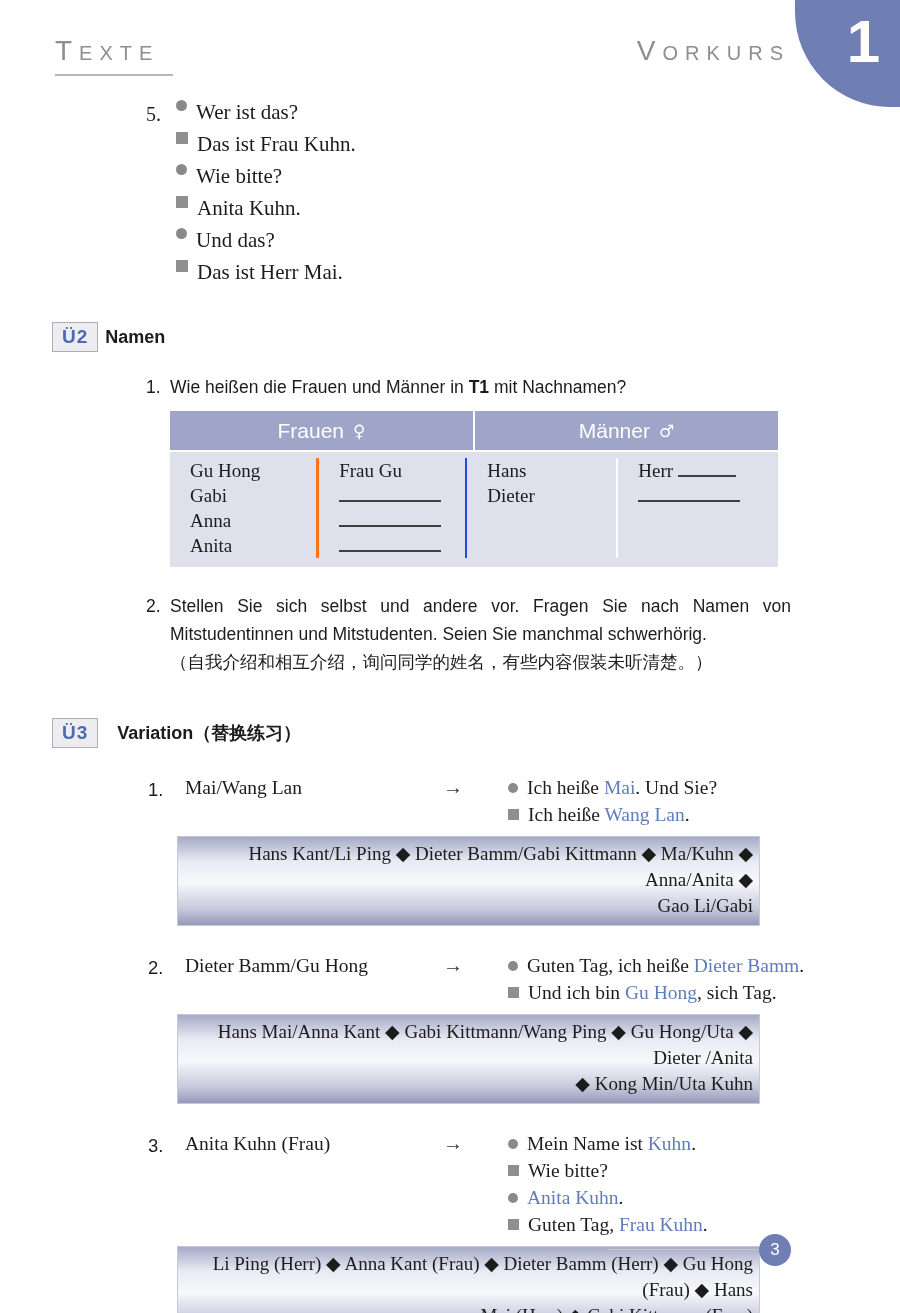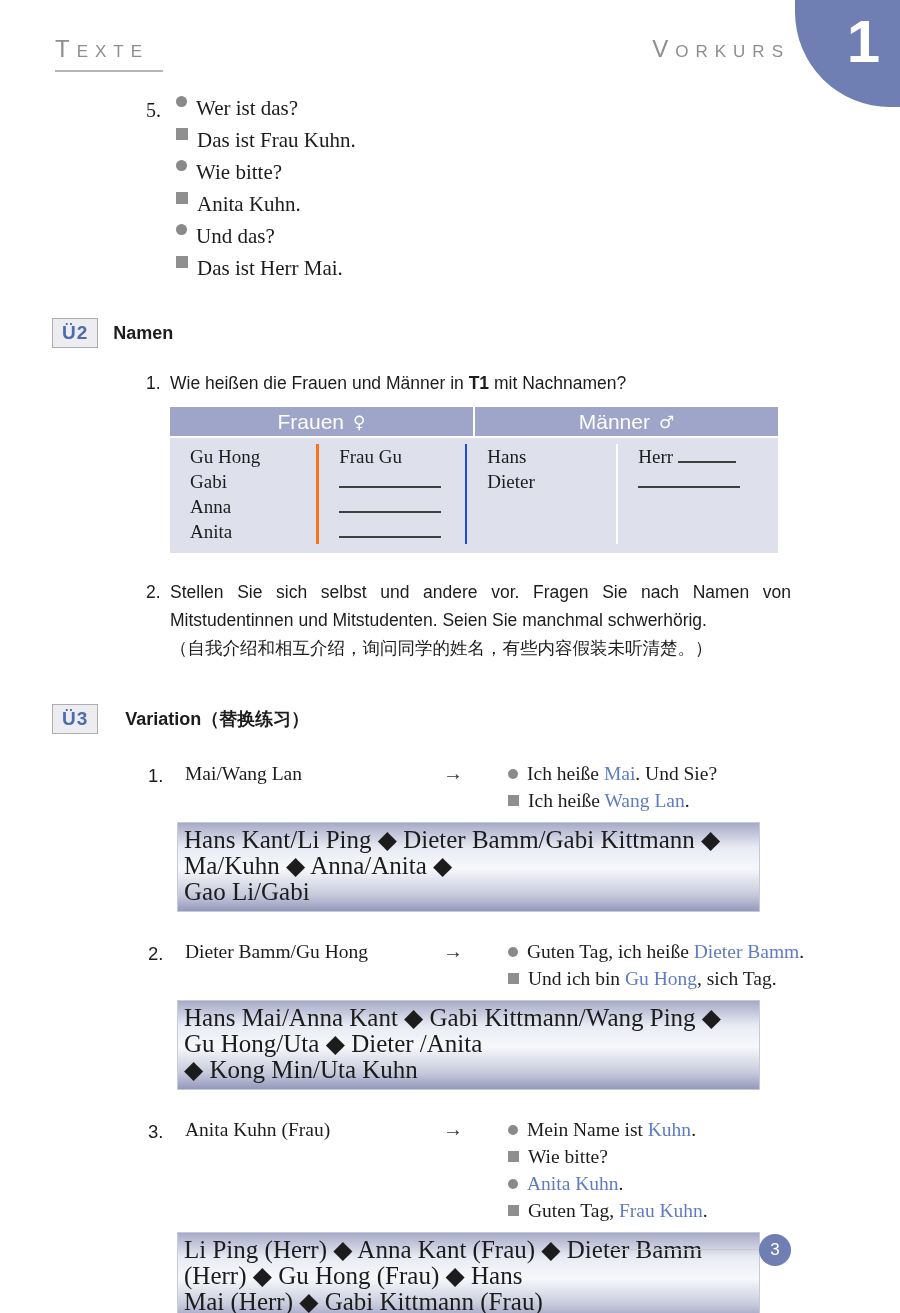--- a/index.html
+++ b/index.html
@@ -6,44 +6,44 @@
   .page{position:relative;width:900px;height:1313px;background:#fff;overflow:hidden;
         font-family:"Liberation Sans","DejaVu Sans",sans-serif;color:#1c1c1c;}
 
   
   .corner-tab{position:absolute;top:0;right:0;width:105px;height:107px;background:#6F7EB3;
               border-bottom-left-radius:95px;}
   .corner-num{position:absolute;top:12px;right:20px;font-size:60px;font-weight:bold;color:#fff;line-height:1;}
 
   
   .page-header{display:flex;justify-content:space-between;align-items:flex-start;padding:36px 110px 0 55px;}
-  .h-title{font-variant:small-caps;font-size:24px;letter-spacing:7px;color:#8e8e8e;line-height:1.05;}
+  .h-title{font-variant:small-caps;font-size:28px;letter-spacing:7px;color:#8e8e8e;line-height:1.05;}
   .h-left{border-bottom:2px solid #b5b5b5;padding:0 14px 9px 0;}
 
   
   .serif{font-family:"Liberation Serif","DejaVu Serif","DejaVu Sans",serif;}
   .d5{display:flex;margin:24px 0 0 146px;}
   .d5-num{width:30px;font-size:20px;padding-top:3px;}
   .d5 .line{display:flex;align-items:flex-start;height:32px;font-size:21px;}
   .bullet{display:inline-block;margin-right:9px;flex:none;}
   .bullet.circle{width:11px;height:11px;border-radius:50%;background:#8a8a8a;}
   .bullet.square{width:12px;height:12px;background:#8f8f8f;}
 
   
   .sec{display:flex;align-items:center;margin-left:52px;}
   .badge{background:#EDEDF1;border:1px solid #aeaeae;color:#4D6BAE;font-weight:bold;
          font-size:19px;line-height:1;padding:4px 9px 5px;letter-spacing:1px;}
-  .sec-title{margin-left:15px;font-weight:bold;font-size:18px;}
+  .sec-title{margin-left:7px;font-weight:bold;font-size:18px;}
 
   .u2i1{display:flex;margin:25px 0 0 146px;font-size:17.5px;}
   .num{width:24px;flex:none;}
 
   
   .tbl{margin:13px 0 0 170px;width:608px;}
-  .tbl-head{display:flex;height:29px;}
+  .tbl-head{display:flex;height:39px;}
   .tbl-head .hcell{flex:1;background:#9EA5C8;color:#fff;font-size:21px;
                    display:flex;align-items:center;justify-content:center;gap:9px;}
   .tbl-head .hcell + .hcell{margin-left:2px;}
   .gender{font-size:17px;font-family:"DejaVu Sans",sans-serif;}
   .tbl-body{display:flex;background:#DEE0EC;margin-top:2px;padding:6px 0 9px;
             font-family:"Liberation Serif","DejaVu Serif",serif;font-size:19px;}
   .tcol{box-sizing:border-box;padding-left:20px;}
   .tcol.c1{width:150px;}
   .tcol.c2{width:153px;border-left:3px solid #f97316;}
   .tcol.c3{width:155px;border-left:2px solid #1d4ed8;}
@@ -61,22 +61,22 @@
            font-size:19.5px;line-height:27px;}
   .u3-num{width:37px;flex:none;font-family:"Liberation Sans",sans-serif;font-size:18.5px;padding-top:2px;}
   .u3-prompt{width:258px;flex:none;}
   .u3-arrow{width:65px;flex:none;font-size:20px;color:#333;}
   .u3-lines{flex:1;}
   .u3-line{display:flex;align-items:center;height:27px;white-space:nowrap;}
   .u3-line .bullet.circle{width:10px;height:10px;}
   .u3-line .bullet.square{width:11px;height:11px;}
   .name{color:#5E7CBE;}
 
-  .vbox{margin:8px 0 0 177px;width:583px;box-sizing:border-box;text-align:left;
-        font-family:"Liberation Serif","DejaVu Serif","DejaVu Sans",serif;font-size:25px;line-height:26px;
+  .vbox{margin:8px 0 0 177px;width:583px;box-sizing:border-box;text-align:right;
+        font-family:"Liberation Serif","DejaVu Serif","DejaVu Sans",serif;font-size:19px;line-height:26px;
         padding:4px 6px 6px;border:1px solid #c6c9dc;
         background:linear-gradient(180deg,#a6aac6 0%,#e9ebf4 28%,#f7f8fb 52%,#c6c9db 82%,#9599bb 100%);}
 
   
   .foot-line{position:absolute;left:608px;top:1249px;width:150px;height:1px;background:#c9c9c9;}
   .foot-circle{position:absolute;left:759px;top:1234px;width:32px;height:32px;border-radius:50%;
                background:#6F7EB3;color:#fff;font-size:17px;display:flex;align-items:center;justify-content:center;}
 
   .mt-u2{margin-top:30px;}
   .mt-u3{margin-top:42px;gap:12px;}

